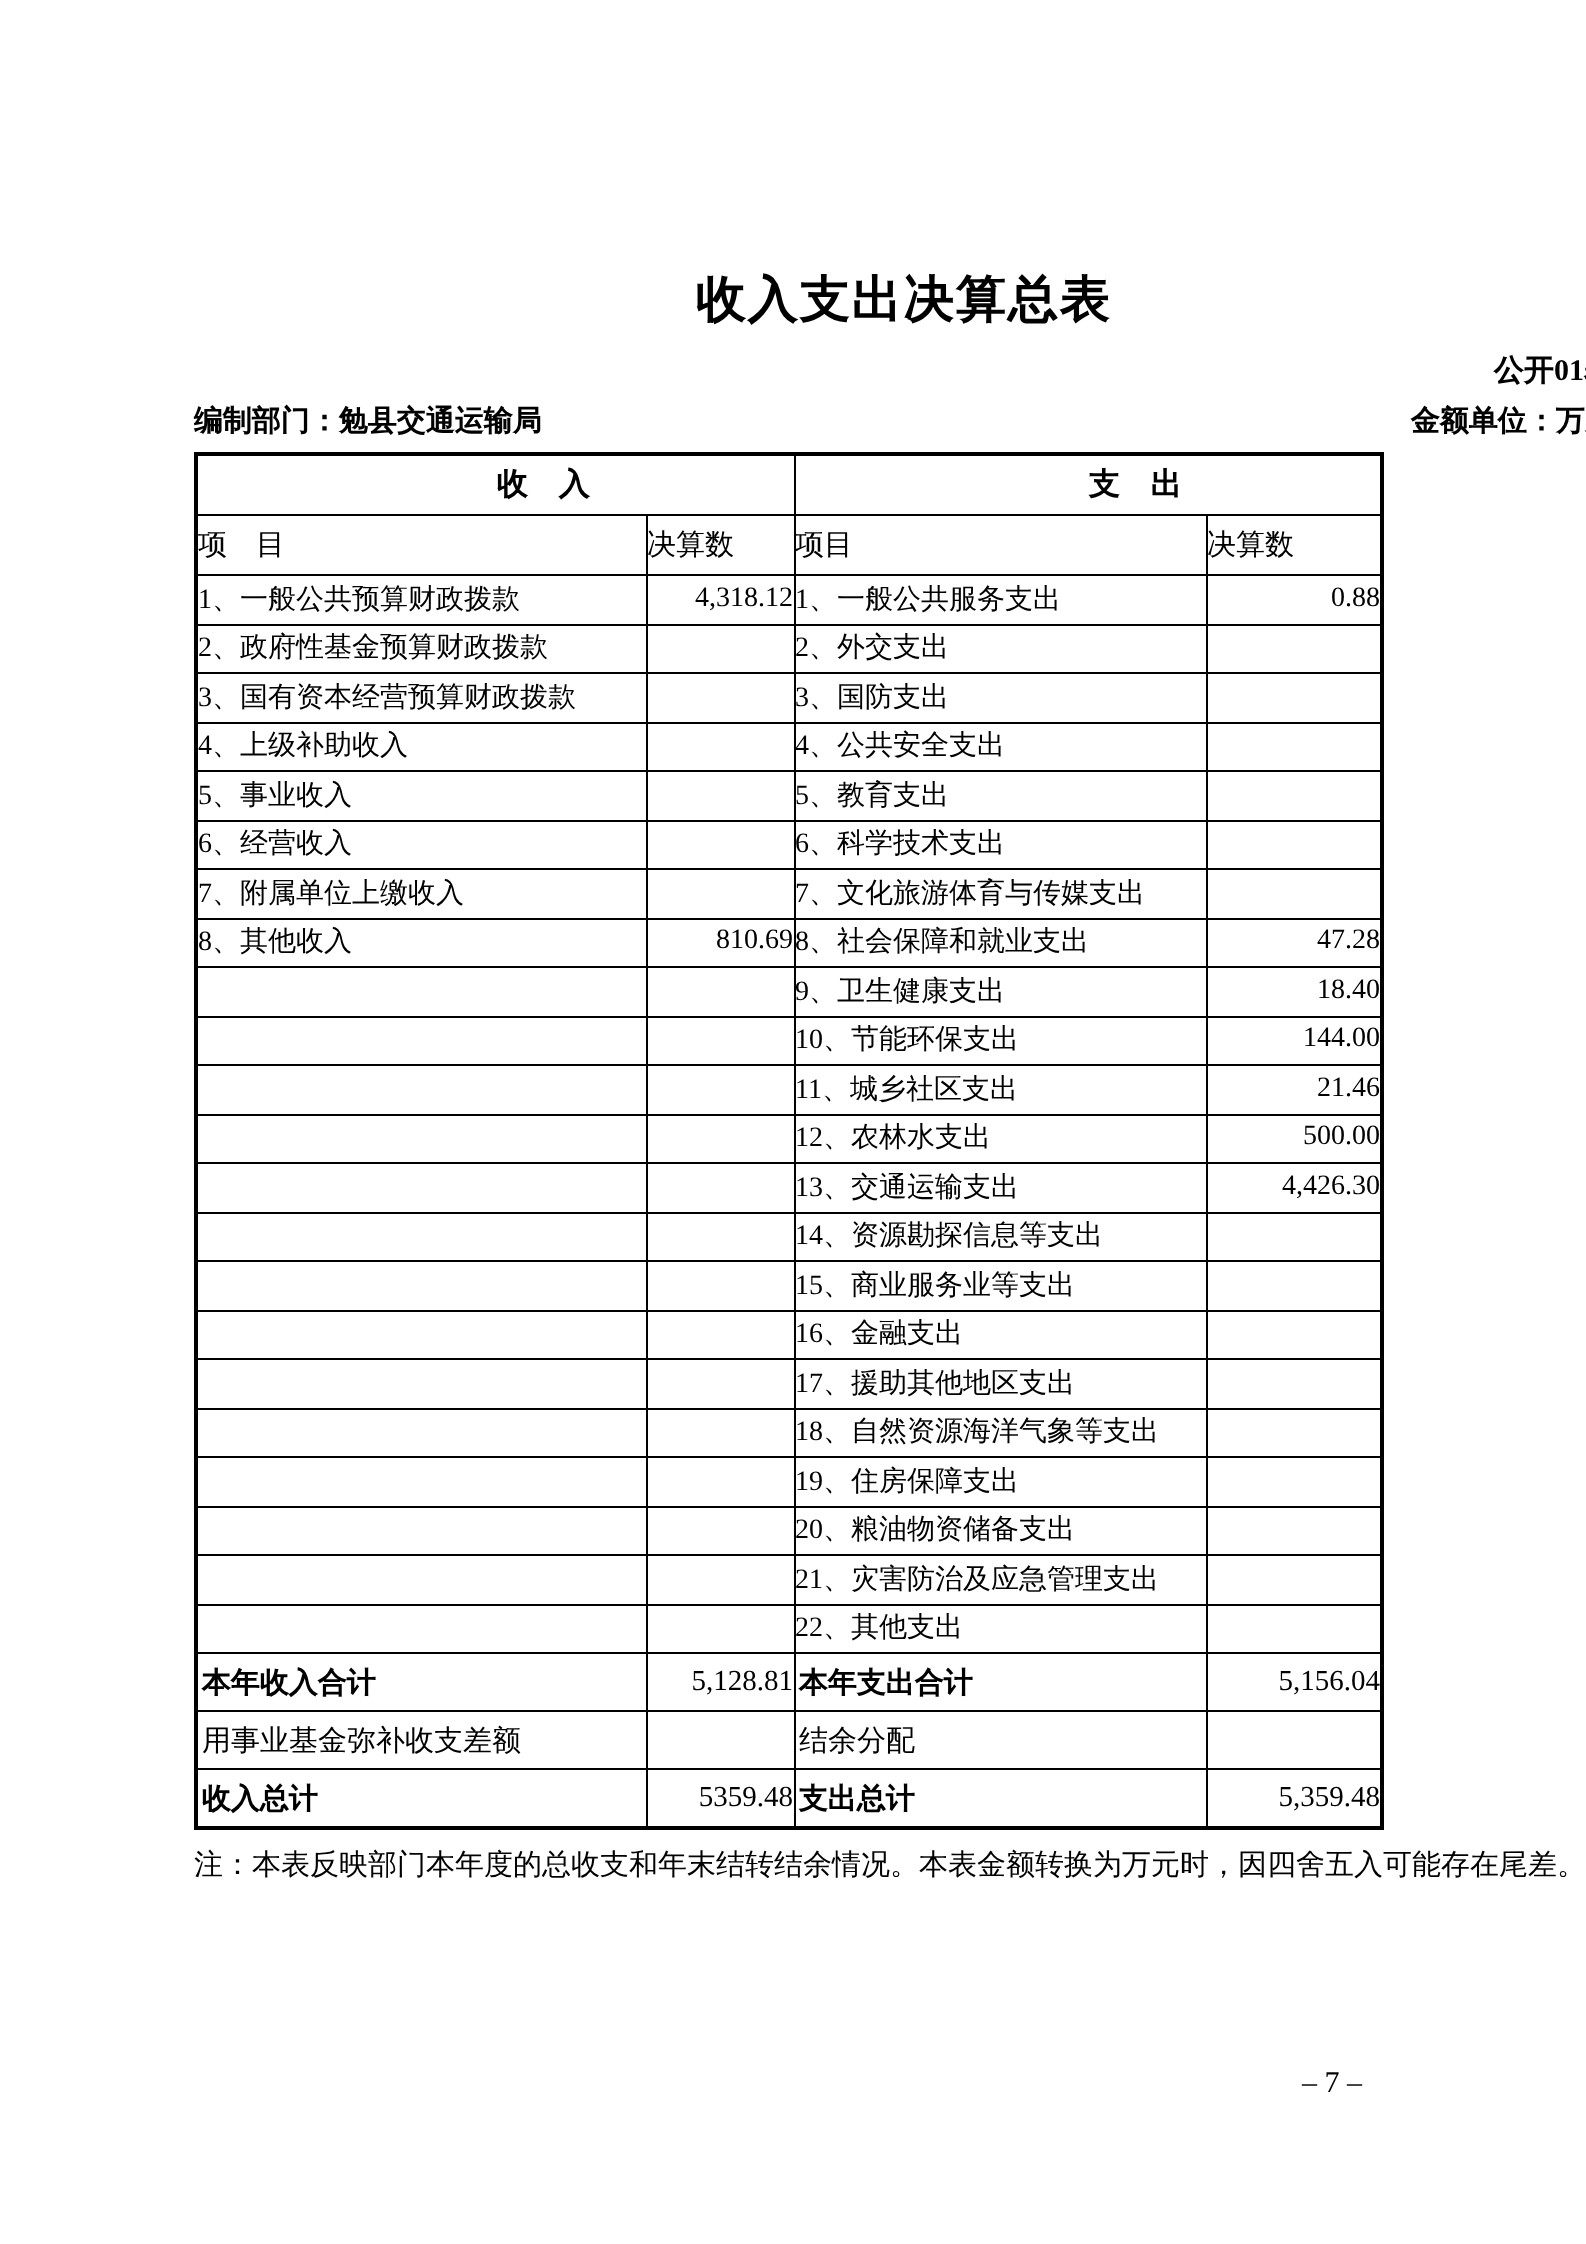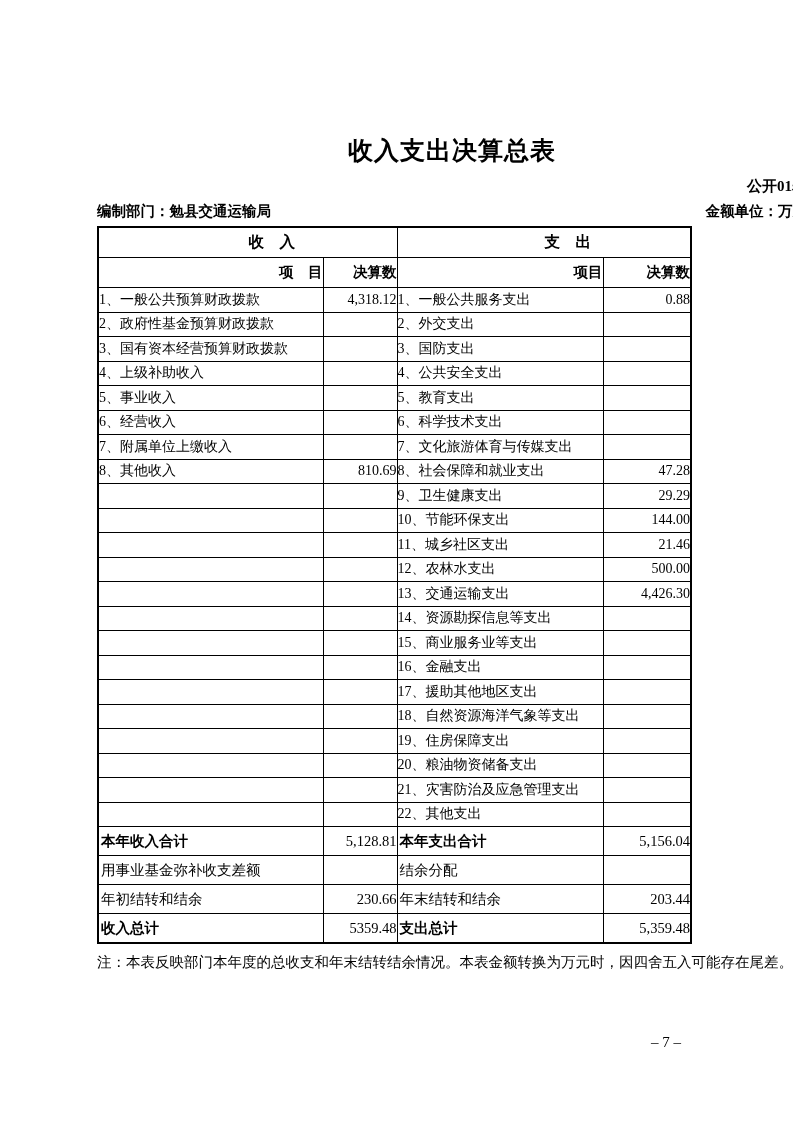--- a/index.html
+++ b/index.html
@@ -58,22 +58,22 @@
   tr.section-h td {
     height: 29px;
     font-size: 15.5px;
     font-weight: bold;
     text-align: center;
     padding-left: 48px;
   }
   tr.col-h td {
     height: 29px;
     font-size: 14.5px;
-    font-weight: bold;
-    text-align: right;
+    font-weight: normal;
+    text-align: left;
   }
   tr.data td {
     height: 23.5px;
     font-size: 14px;
   }
   td.item-l { text-align: left; padding: 0 2px 0 2px; }
   td.item-r { text-align: left; padding: 0 2px 0 9px; }
   td.val    { text-align: right; padding: 0 3px 0 2px; }
   tr.sum td {
     height: 28px;
@@ -178,21 +178,21 @@
         <tr class="data">
           <td class="item-l">8、其他收入</td>
           <td class="val">810.69</td>
           <td class="item-r">8、社会保障和就业支出</td>
           <td class="val">47.28</td>
         </tr>
         <tr class="data">
           <td class="item-l"></td>
           <td class="val"></td>
           <td class="item-r">9、卫生健康支出</td>
-          <td class="val">29.29</td>
+          <td class="val">18.40</td>
         </tr>
         <tr class="data">
           <td class="item-l"></td>
           <td class="val"></td>
           <td class="item-r">10、节能环保支出</td>
           <td class="val">144.00</td>
         </tr>
         <tr class="data">
           <td class="item-l"></td>
           <td class="val"></td>
@@ -271,26 +271,20 @@
           <td class="lab bold">本年支出合计</td>
           <td class="val">5,156.04</td>
         </tr>
         <tr class="sum">
           <td class="lab">用事业基金弥补收支差额</td>
           <td class="val"></td>
           <td class="lab">结余分配</td>
           <td class="val"></td>
         </tr>
         <tr class="sum">
-          <td class="lab">年初结转和结余</td>
-          <td class="val">230.66</td>
-          <td class="lab">年末结转和结余</td>
-          <td class="val">203.44</td>
-        </tr>
-        <tr class="sum">
           <td class="lab bold">收入总计</td>
           <td class="val">5359.48</td>
           <td class="lab bold">支出总计</td>
           <td class="val">5,359.48</td>
         </tr>
       </tbody>
   </table>
 
   <div class="note">注：本表反映部门本年度的总收支和年末结转结余情况。本表金额转换为万元时，因四舍五入可能存在尾差。</div>
 

